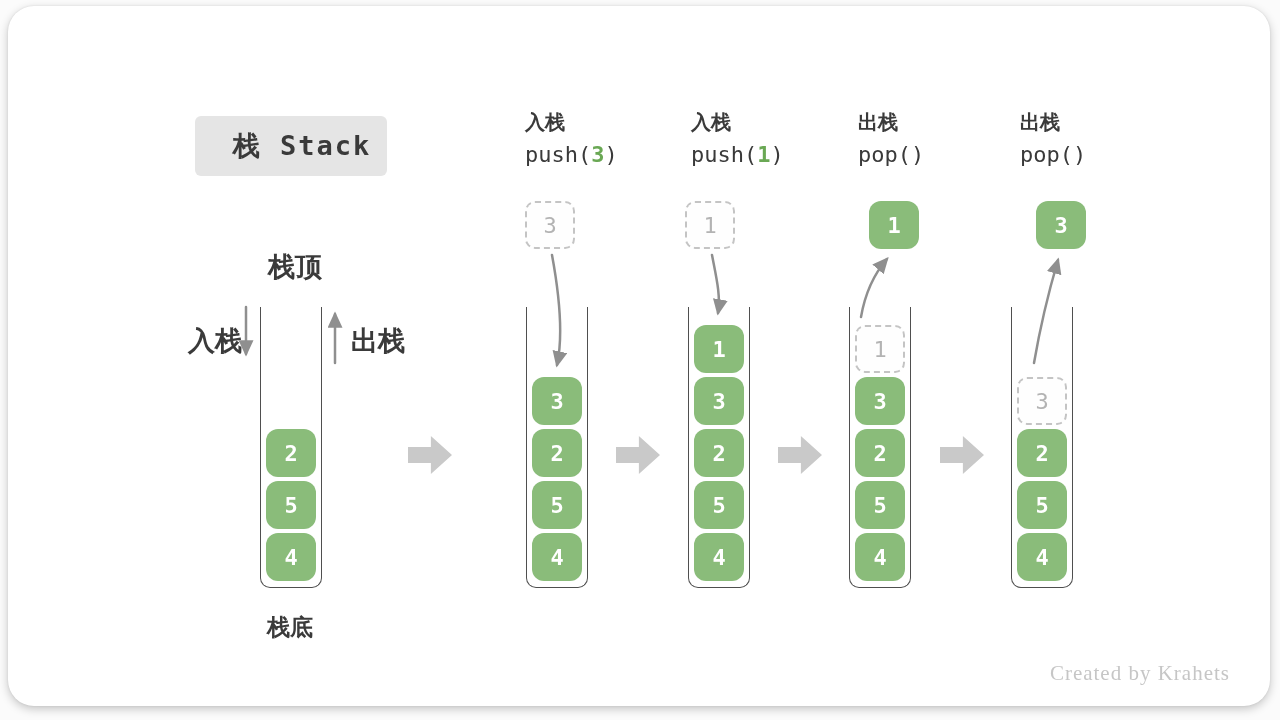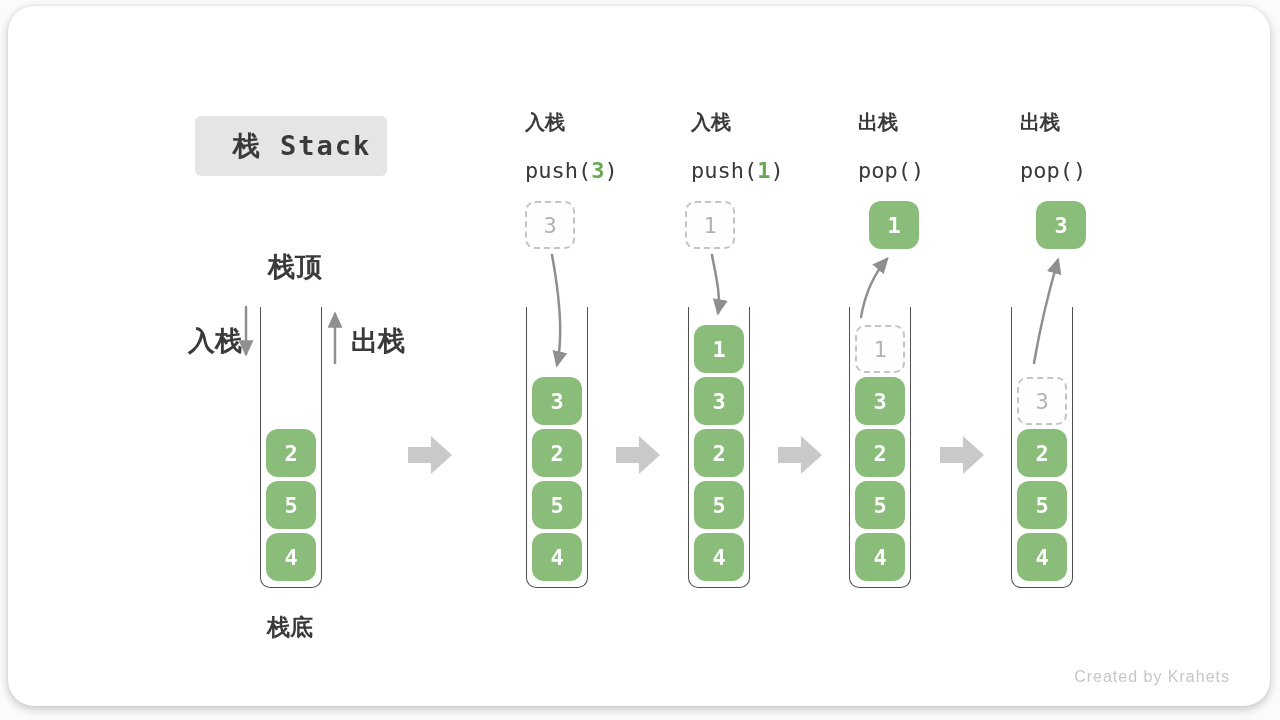--- a/index.html
+++ b/index.html
@@ -8,21 +8,21 @@
         border-radius:26px;box-shadow:0 3px 10px rgba(0,0,0,.22), 0 0 2px rgba(0,0,0,.10);}
 
   .title-box{position:absolute;left:187px;top:110px;width:192px;height:60px;
              background:var(--title-bg);border-radius:6px;display:flex;align-items:center;
              justify-content:center;}
   .title-text{font-family:"DejaVu Sans Mono","DejaVu Sans",monospace;font-size:27px;
               font-weight:bold;color:var(--text-dark);letter-spacing:2px;margin-left:22px;}
 
   .op{position:absolute;top:106px;}
   .op .cn{font-size:20px;font-weight:bold;color:var(--text-dark);line-height:1;}
-  .op .code{margin-top:28px;font-family:"DejaVu Sans Mono",monospace;font-size:22px;
+  .op .code{margin-top:12px;font-family:"DejaVu Sans Mono",monospace;font-size:22px;
             color:var(--text-dark);line-height:1;}
   .op .arg{color:var(--arg-green);font-weight:bold;}
 
   .lbl{position:absolute;font-size:27px;font-weight:bold;color:var(--text-dark);}
 
   .well{position:absolute;top:301px;width:62px;height:281px;border-left:1.5px solid var(--wall);
         border-right:1.5px solid var(--wall);border-bottom:1.5px solid var(--wall);
         border-radius:0 0 10px 10px;box-sizing:border-box;}
 
   .block{position:absolute;width:50px;height:48px;border-radius:12px;display:flex;
@@ -31,21 +31,21 @@
   .block.solid{background:var(--block-green);color:#ffffff;font-weight:bold;}
   .block.dashed{border:2px dashed var(--dashed-border);background:#fefefe;
                 color:var(--dashed-text);box-sizing:border-box;border-radius:10px;}
 
   .chev{position:absolute;top:430px;width:44px;height:38px;background:var(--chevron-gray);
         clip-path:polygon(0 29%,52% 29%,52% 0,100% 50%,52% 100%,52% 71%,0 71%);}
 
   svg.overlay{position:absolute;left:0;top:0;pointer-events:none;}
 
   .watermark{position:absolute;right:40px;bottom:20px;
-             font-family:Liberation Sans, sans-serif;font-size:16px;
+             font-family:Liberation Serif, serif;font-size:21px;
              color:var(--watermark);letter-spacing:1px;}
 </style>
 </head>
 <body>
 
 <div class="card">
 
   <div class="title-box">
     <span class="title-text">栈 Stack</span>
   </div>

